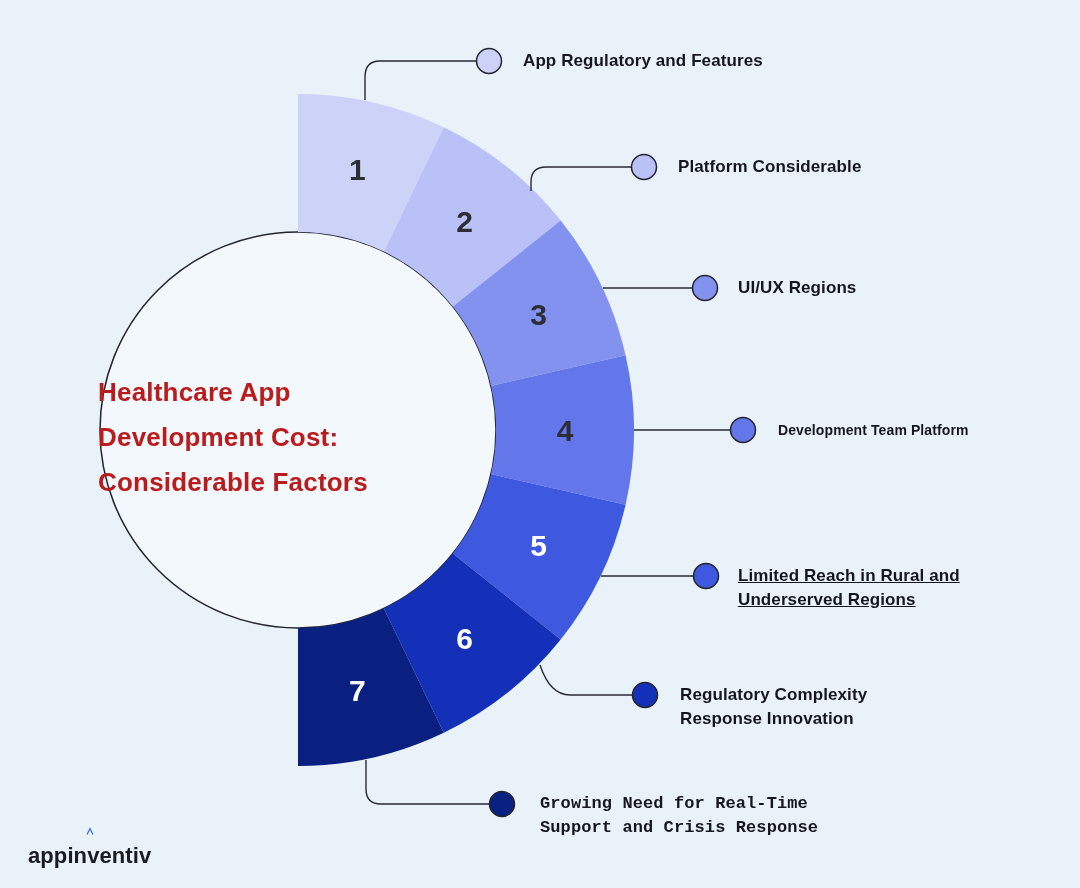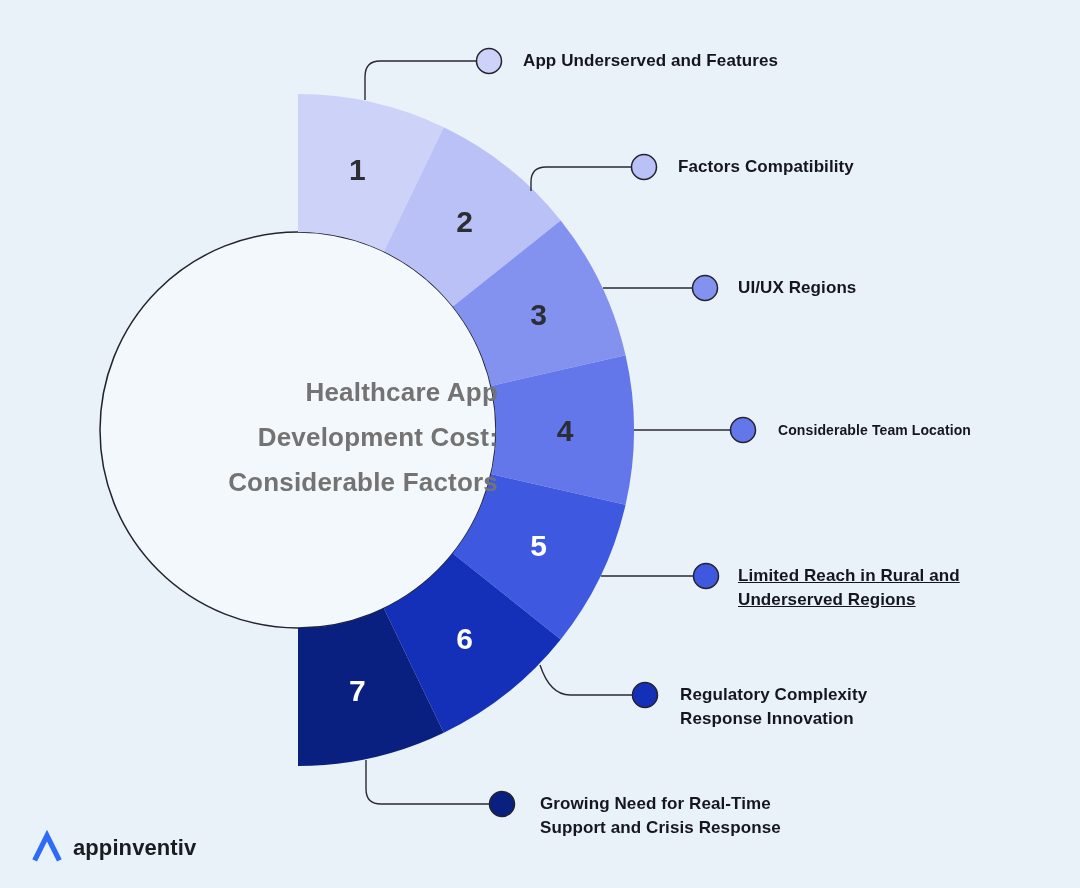--- a/index.html
+++ b/index.html
@@ -6,31 +6,31 @@
   body{
     width:1080px;height:888px;position:relative;overflow:hidden;
     background:#e9f1f9;
     font-family:"Liberation Sans", sans-serif;
   }
   #canvas{position:absolute;inset:0;}
   svg#fan-svg{position:absolute;left:0;top:0;}
   .center-title{
     position:absolute;left:298px;top:437px;width:400px;
     transform:translate(-50%,-50%);
-    text-align:right;font-size:26px;font-weight:800;line-height:45px;
-    color:#737373;white-space:pre-line;letter-spacing:.2px;
+    text-align:left;font-size:26px;font-weight:800;line-height:45px;
+    color:#b91c1c;white-space:pre-line;letter-spacing:.2px;
   }
   .factor-label{
     position:absolute;transform:translateY(-50%);
     font-weight:700;color:#16161e;line-height:24px;
     white-space:pre-line;letter-spacing:.1px;
   }
   .logo{
     position:absolute;left:28px;top:827px;height:42px;
-    display:flex;align-items:center;gap:7px;
+    display:flex;align-items:center;gap:7px;flex-direction:column;
   }
   .logo-text{
     font-size:22px;font-weight:600;color:#1b1b22;letter-spacing:.1px;
   }
 </style>
 </head>
 <body style="background: rgb(233, 241, 249);">
 
 <div id="canvas">
 
@@ -64,29 +64,29 @@
       <text x="357.41308936633595" y="690.3057525525469" fill="#ffffff" font-size="30" font-weight="700" text-anchor="middle" dominant-baseline="central" font-family="&quot;Liberation Sans&quot;, sans-serif">7</text>
       <path d="M366,760 V789 Q366,804 381,804 H490" fill="none" stroke="#2a2a33" stroke-width="1.4"></path>
       <circle cx="502" cy="804" r="12.5" fill="#0a2080" stroke="#23232e" stroke-width="1.5"></circle>
     </svg>
 
   <div class="center-title">Healthcare App
 Development Cost:
 Considerable Factors</div>
 
   <div id="labels">
-      <div class="factor-label" style="left: 523px; top: 61px; font-size: 17px;">App Underserved and Features</div>
-      <div class="factor-label" style="left: 678px; top: 167px; font-size: 17px;">Factors Compatibility</div>
+      <div class="factor-label" style="left: 523px; top: 61px; font-size: 17px;">App Regulatory and Features</div>
+      <div class="factor-label" style="left: 678px; top: 167px; font-size: 17px;">Platform Considerable</div>
       <div class="factor-label" style="left: 738px; top: 288px; font-size: 17px;">UI/UX Regions</div>
-      <div class="factor-label" style="left: 778px; top: 430px; font-size: 14px;">Considerable Team Location</div>
+      <div class="factor-label" style="left: 778px; top: 430px; font-size: 14px;">Development Team Platform</div>
       <div class="factor-label" style="left: 738px; top: 588px; font-size: 17px; text-decoration: underline;">Limited Reach in Rural and
 Underserved Regions</div>
       <div class="factor-label" style="left: 680px; top: 707px; font-size: 17px;">Regulatory Complexity
 Response Innovation</div>
-      <div class="factor-label" style="left: 540px; top: 816px; font-size: 17px;">Growing Need for Real-Time
+      <div class="factor-label" style="left: 540px; top: 816px; font-size: 17px; font-family: Liberation Mono, monospace;">Growing Need for Real-Time
 Support and Crisis Response</div>
     </div>
 
   <div class="logo">
     <svg width="38" height="38" viewBox="0 0 40 40">
       <polyline id="logo-mark" points="7,33 20,7 33,33" fill="none" stroke-width="5.5" stroke-linecap="butt" stroke-linejoin="miter" stroke="#2e6bf6"></polyline>
     </svg>
     <span class="logo-text">appinventiv</span>
   </div>
 

